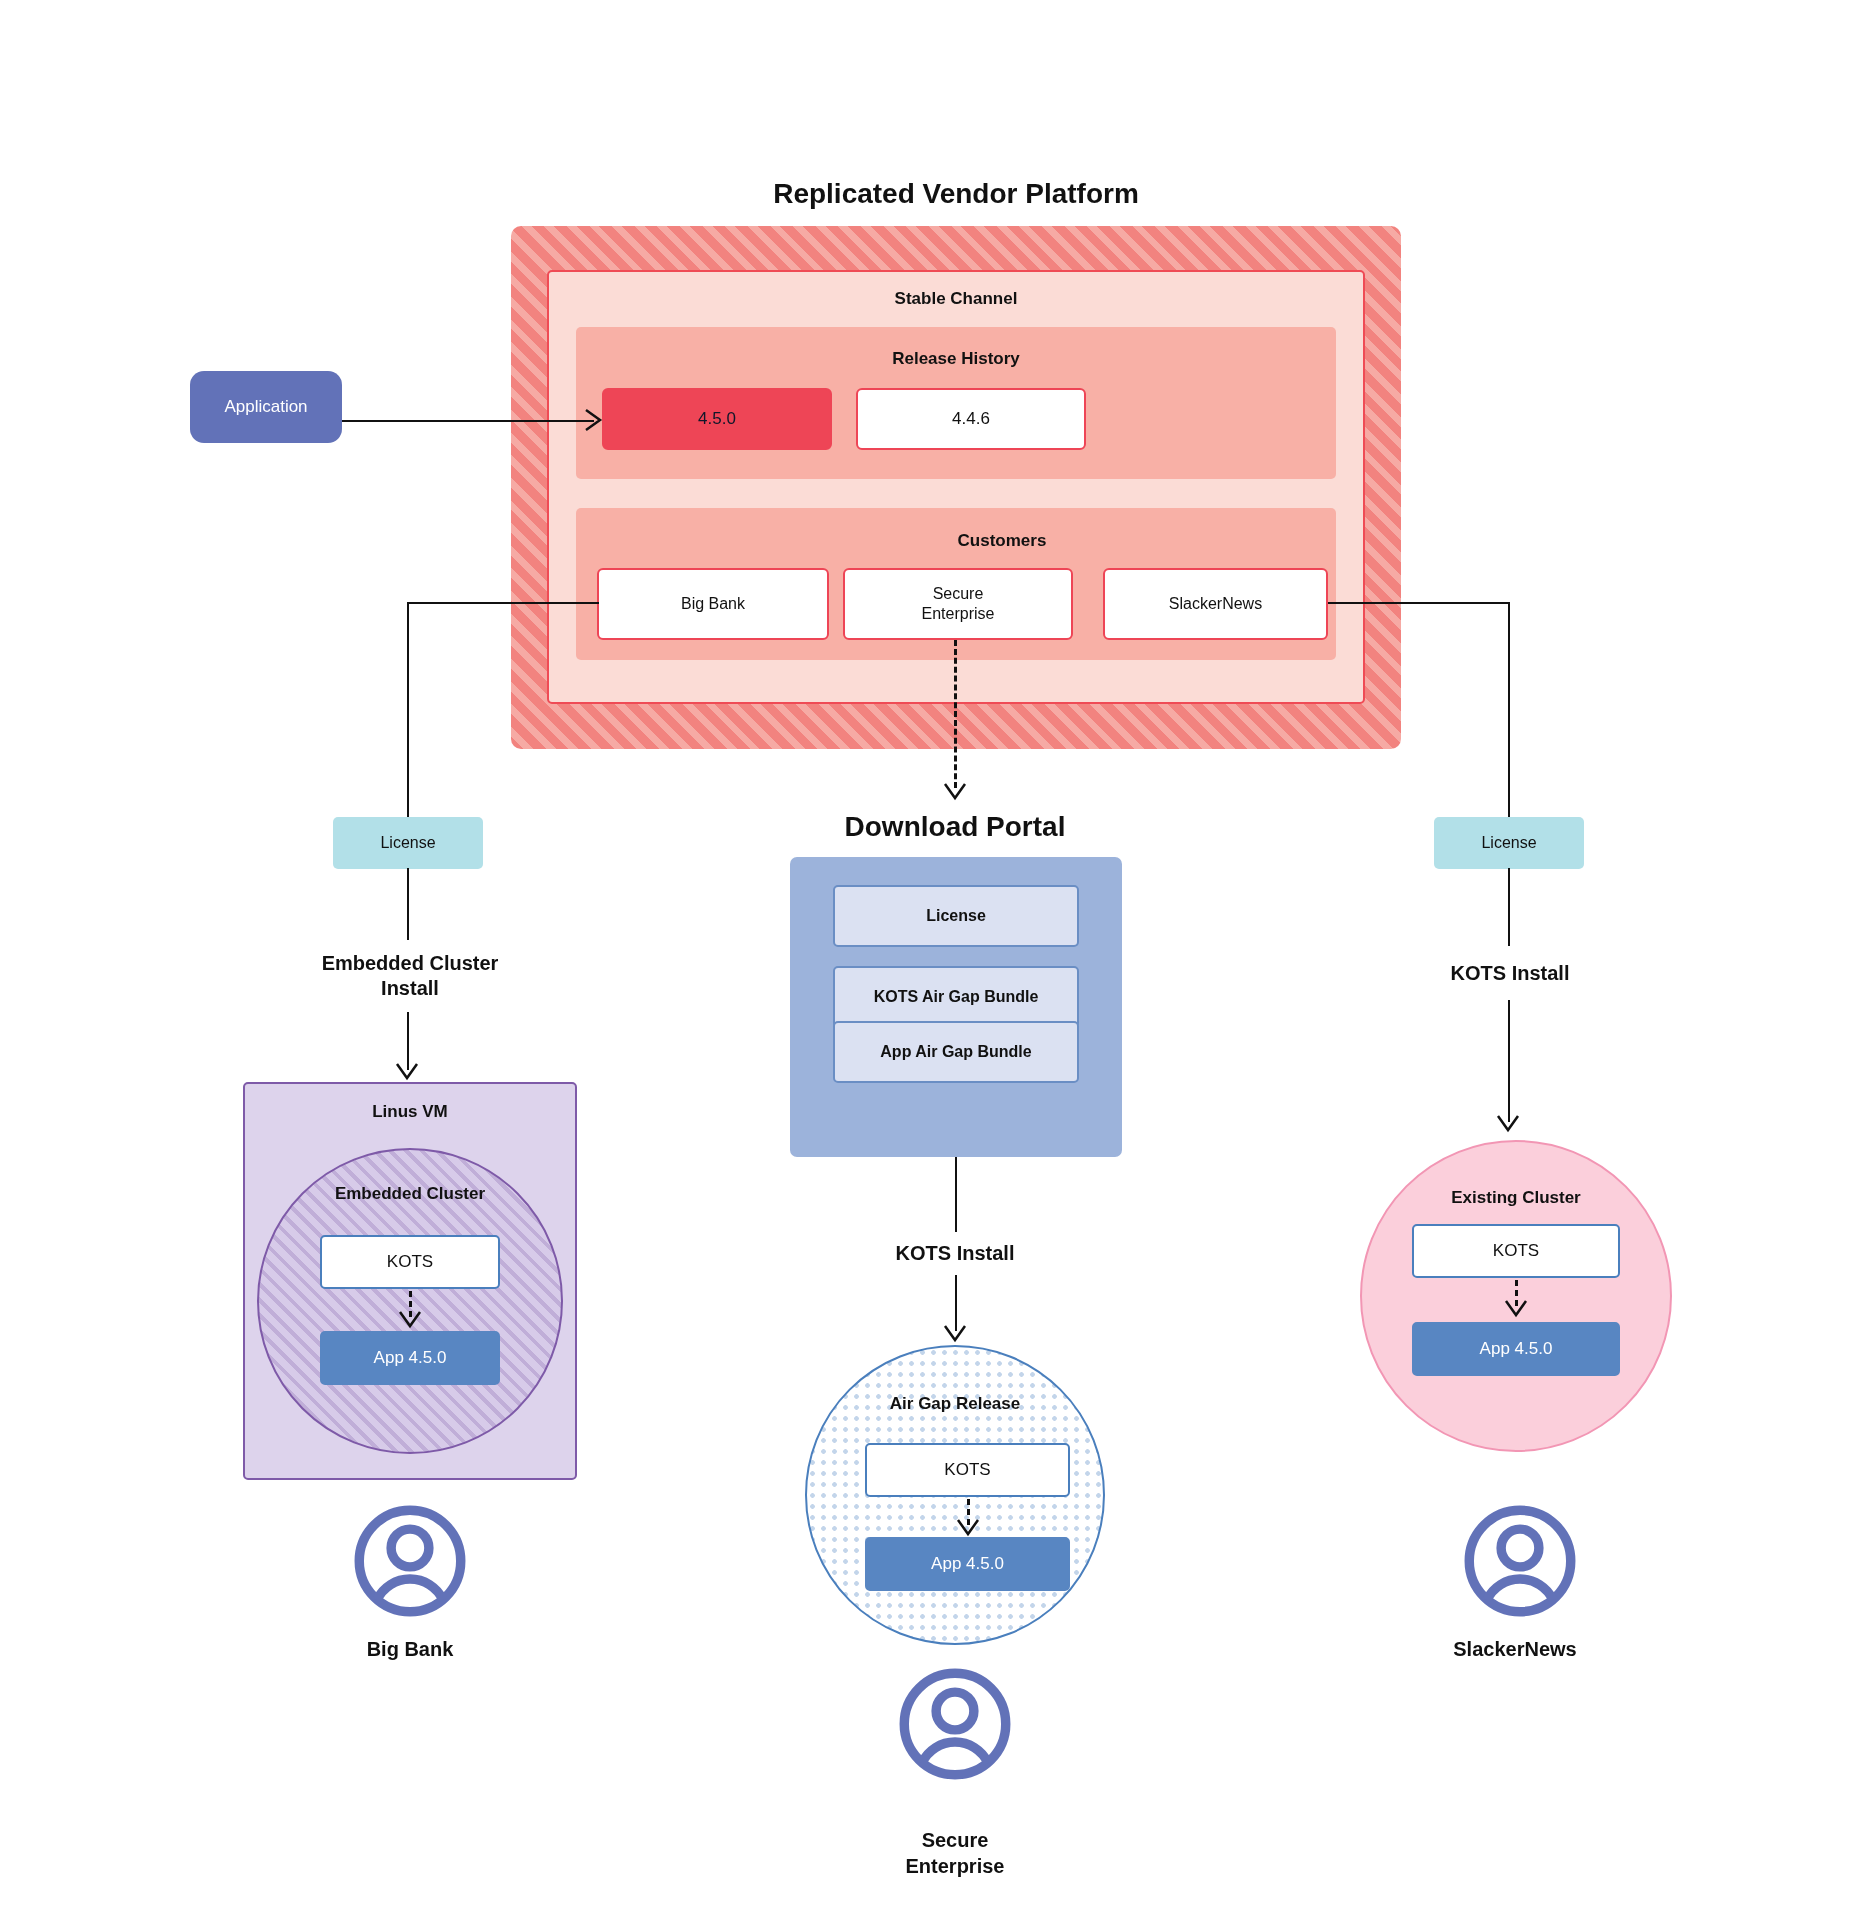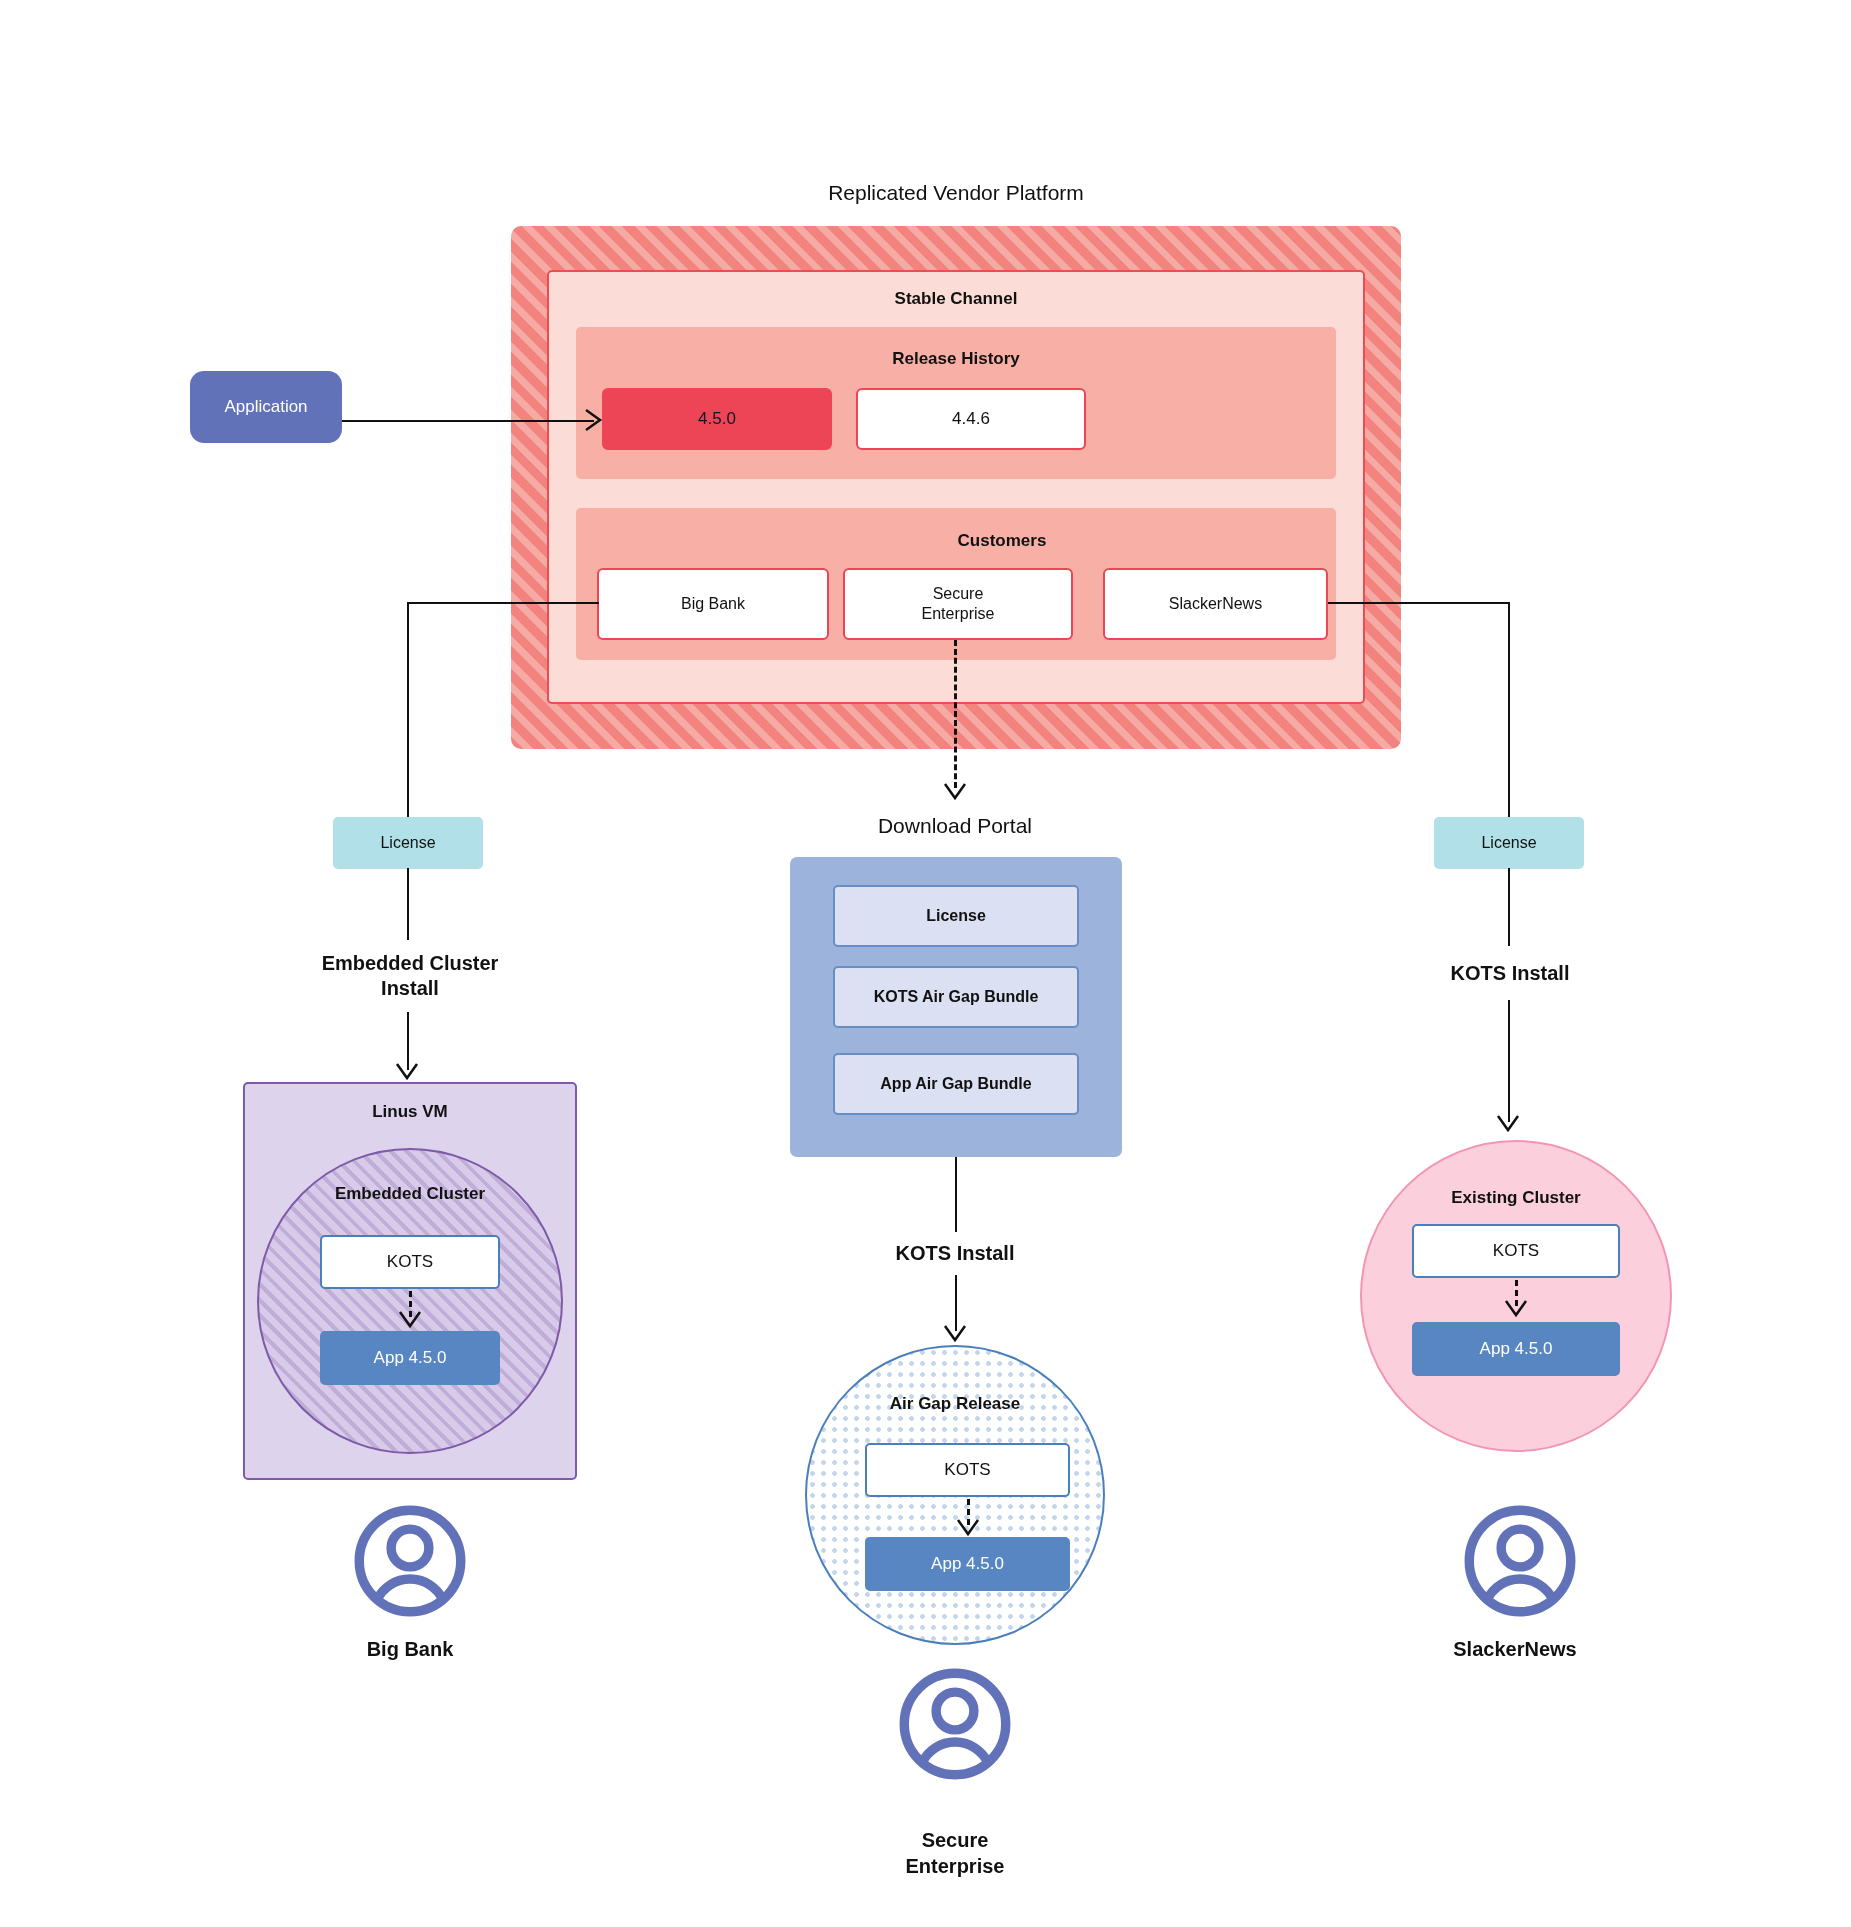--- a/index.html
+++ b/index.html
@@ -12,21 +12,21 @@
     width:1851px;
     height:1927px;
     overflow:hidden;
     background:#ffffff;
   }
   .abs{position:absolute;box-sizing:border-box;}
   .ctr{display:flex;align-items:center;justify-content:center;text-align:center;}
 
   
   .title-lg{
-    font-size:21px;font-weight:normal;color:#111;line-height:1.25;
+    font-size:28px;font-weight:bold;color:#111;line-height:1.25;
   }
   .title-md{font-size:17px;font-weight:bold;color:#111;}
 
   
   #vendor-platform{
     left:511px;top:226px;width:890px;height:523px;
     border-radius:10px;
     background:
       repeating-linear-gradient(45deg,
         #f2837f 0px, #f2837f 9px,
@@ -88,21 +88,21 @@
     left:790px;top:857px;width:332px;height:300px;
     background:#9cb3db;border-radius:7px;
   }
   .portal-item{
     left:833px;width:246px;height:62px;border-radius:5px;
     background:#dbe1f2;border:2px solid #6a8ec4;color:#111;
     font-size:16px;font-weight:bold;
   }
   #portal-item-0{top:885px;}
   #portal-item-1{top:966px;}
-  #portal-item-2{top:1053px;}
+  #portal-item-2{top:1021px;}
 
   
   .install-label{font-size:20px;font-weight:bold;line-height:1.25;}
   #install-left{left:255px;top:948px;width:310px;height:56px;}
   #install-center{left:830px;top:1238px;width:250px;height:30px;}
   #install-right{left:1355px;top:958px;width:310px;height:30px;}
 
   
   #linux-vm{
     left:243px;top:1082px;width:334px;height:398px;

